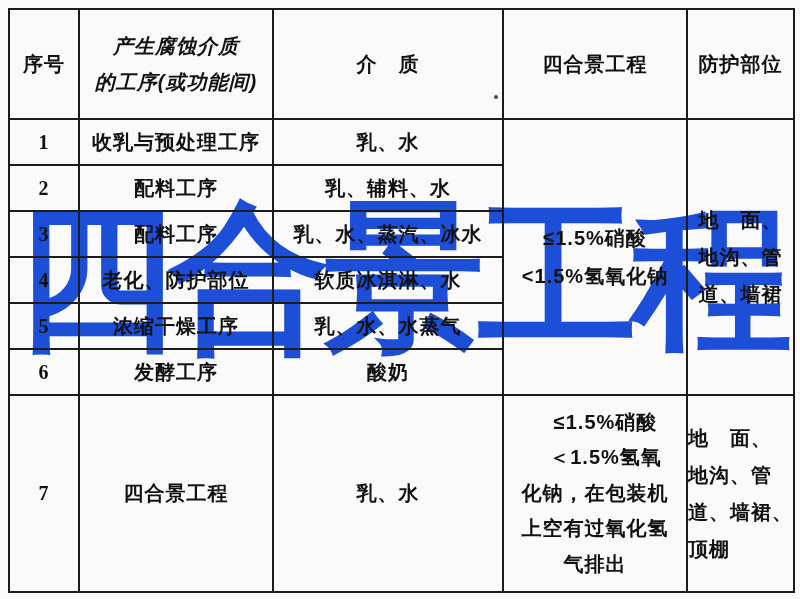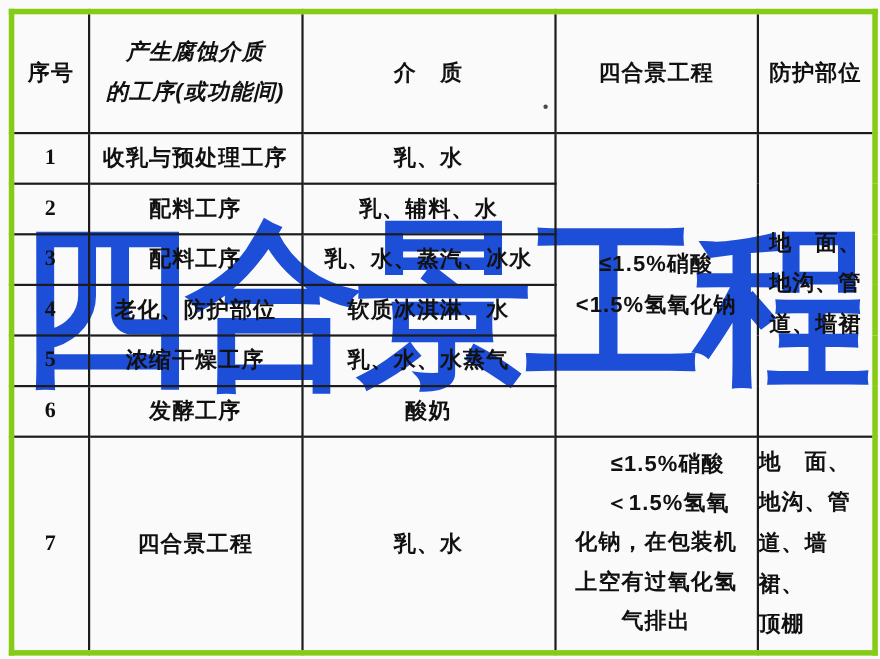--- a/index.html
+++ b/index.html
@@ -32,21 +32,21 @@
   }
   table.tbl {
     position: absolute;
     left: 8px;
     top: 8px;
     width: 785px;
     height: 583px;
     border-collapse: collapse;
     table-layout: fixed;
     z-index: 1;
-    border: 5px solid #84cc16;
+    border: 1px solid #84cc16;
   }
   .tbl th, .tbl td {
     border: 2px solid #1c1c1c;
     padding: 0;
     background: transparent;
     color: #111111;
     font-weight: bold;
     font-size: 20px;
     text-align: center;
     vertical-align: middle;

